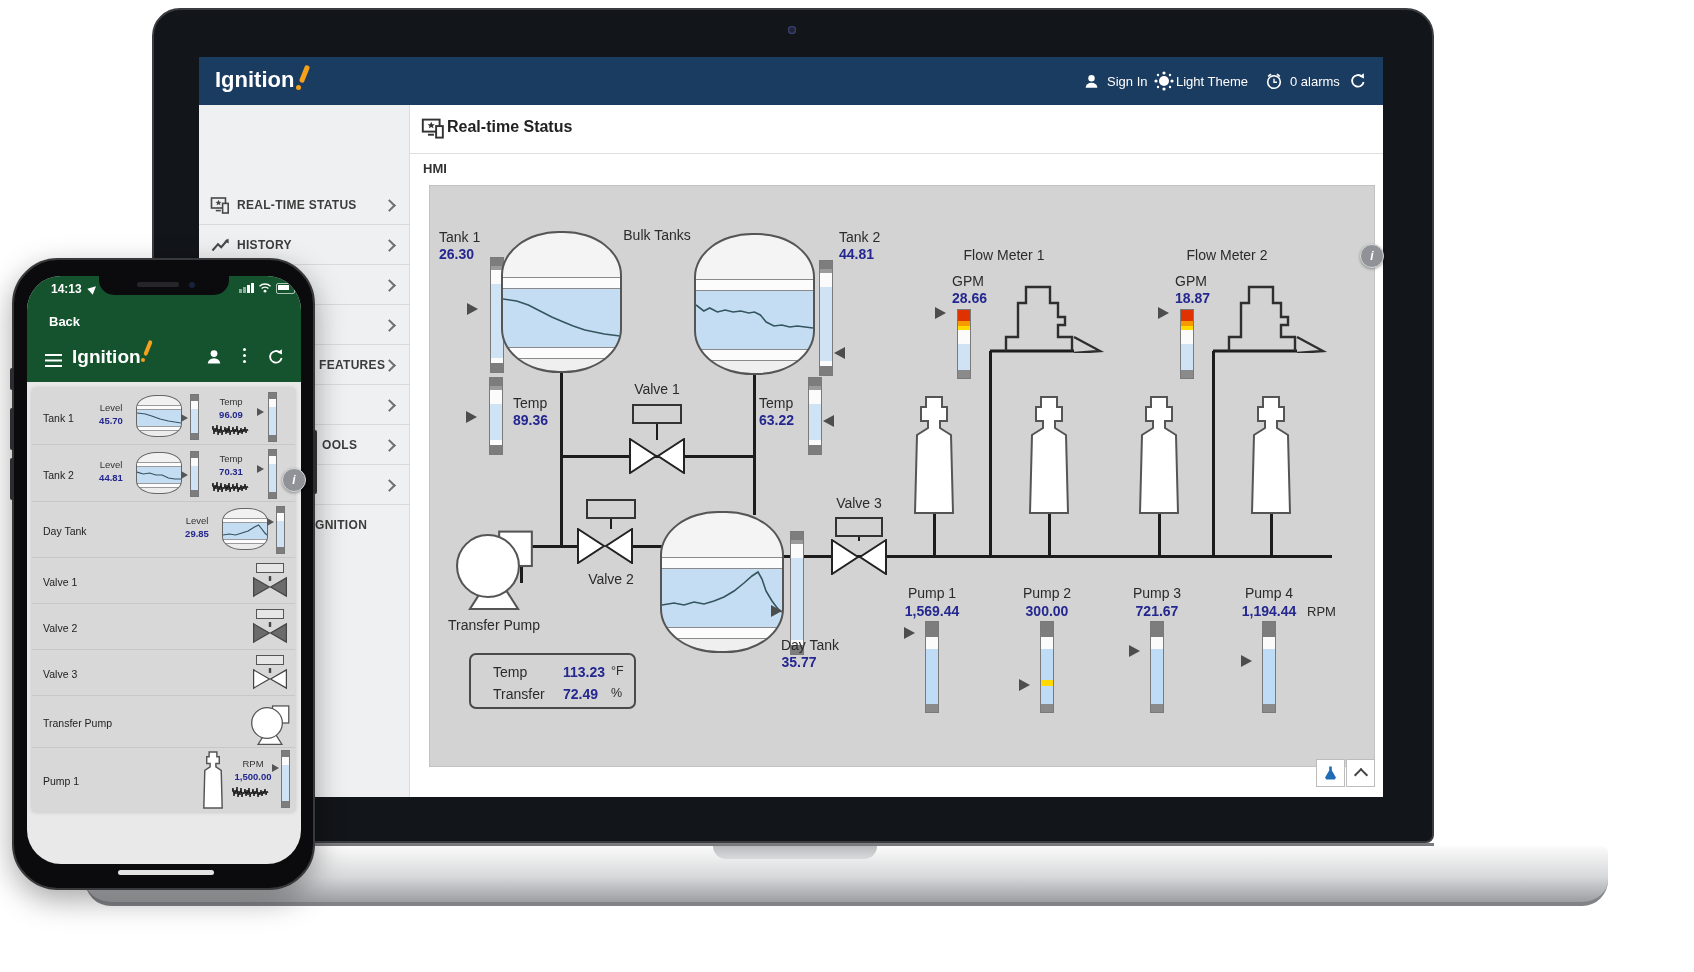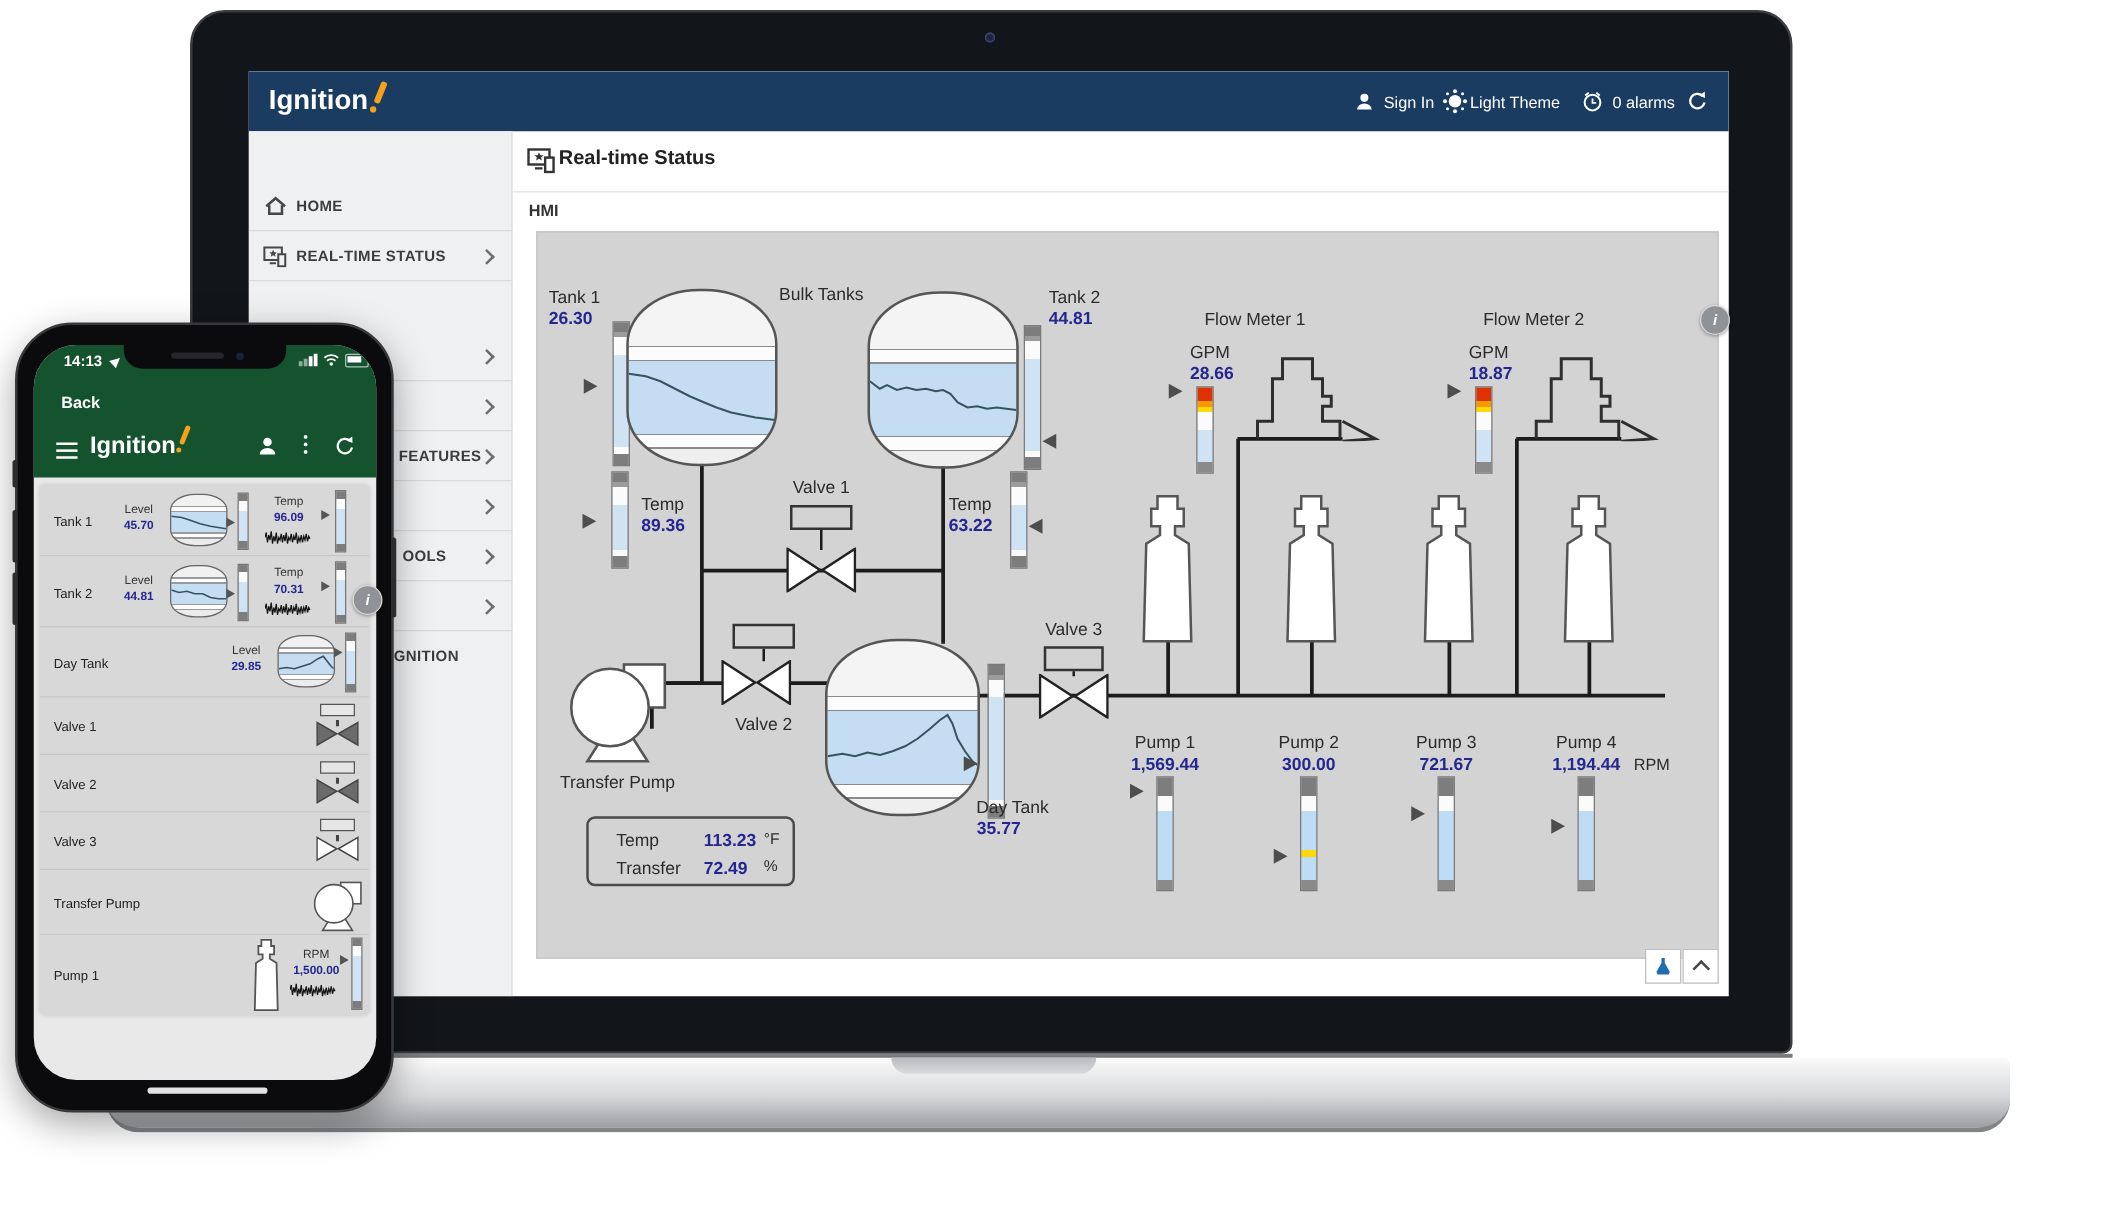--- a/index.html
+++ b/index.html
@@ -96,34 +96,36 @@
         </div>
         <div class="tb-item" style="left:1150px">
           <svg width="18" height="18" viewBox="0 0 18 18">
               <path d="M14.6 10a5.8 5.8 0 1 1-1.6-5.3" fill="none" stroke="#fff" stroke-width="1.8"></path>
               <polygon points="14.8,1.2 15,6.4 10.4,4.4" fill="#fff"></polygon>
             </svg>
         </div>
       </div>
 
       <div class="side">
-        <div class="srow" style="top:40px">
-          <svg class="abs" style="left:12px;top:11px" width="19" height="18" viewBox="0 0 19 18">
-              <path d="M2 9 9.5 2.6 17 9M4.4 8.2V15h10.2V8.2" fill="none" stroke="#474747" stroke-width="2"></path>
-            </svg>
-          <span class="txt">HOME</span>
-        </div>
         <div class="srow" style="top:80px">
           <svg class="abs" style="left:11px;top:11px" width="20" height="18" viewBox="0 0 20 18">
               <rect x="1.5" y="2" width="14" height="10" fill="none" stroke="#474747" stroke-width="1.6"></rect>
               <polygon points="8.5,3.8 9.4,5.8 11.5,5.9 9.9,7.3 10.4,9.3 8.5,8.2 6.6,9.3 7.1,7.3 5.5,5.9 7.6,5.8" fill="#474747"></polygon>
               <path d="M5.8 14.6h5" stroke="#474747" stroke-width="1.6"></path>
               <rect x="12.6" y="7.4" width="5.6" height="9.6" fill="#eef0f1" stroke="#474747" stroke-width="1.6"></rect>
             </svg>
           <span class="txt">REAL-TIME STATUS</span>
+          <span class="chev"></span>
+        </div>
+        <div class="srow" style="top:120px">
+          <svg class="abs" style="left:12px;top:12px" width="19" height="16" viewBox="0 0 19 16">
+              <path d="M1.5 13.5 7 7.2l3.2 3L16.5 3" fill="none" stroke="#474747" stroke-width="2"></path>
+              <polygon points="17.5,1.6 17.8,6.4 13.4,4.2" fill="#474747"></polygon>
+            </svg>
+          <span class="txt">HISTORY</span>
           <span class="chev"></span>
         </div>
         <div class="srow" style="top:160px">
             <span class="chev"></span>
           </div>
         <div class="srow" style="top:200px">
             <span class="chev"></span>
           </div>
         <div class="srow" style="top:240px">
           <span class="txt" style="left:120px">FEATURES</span>

